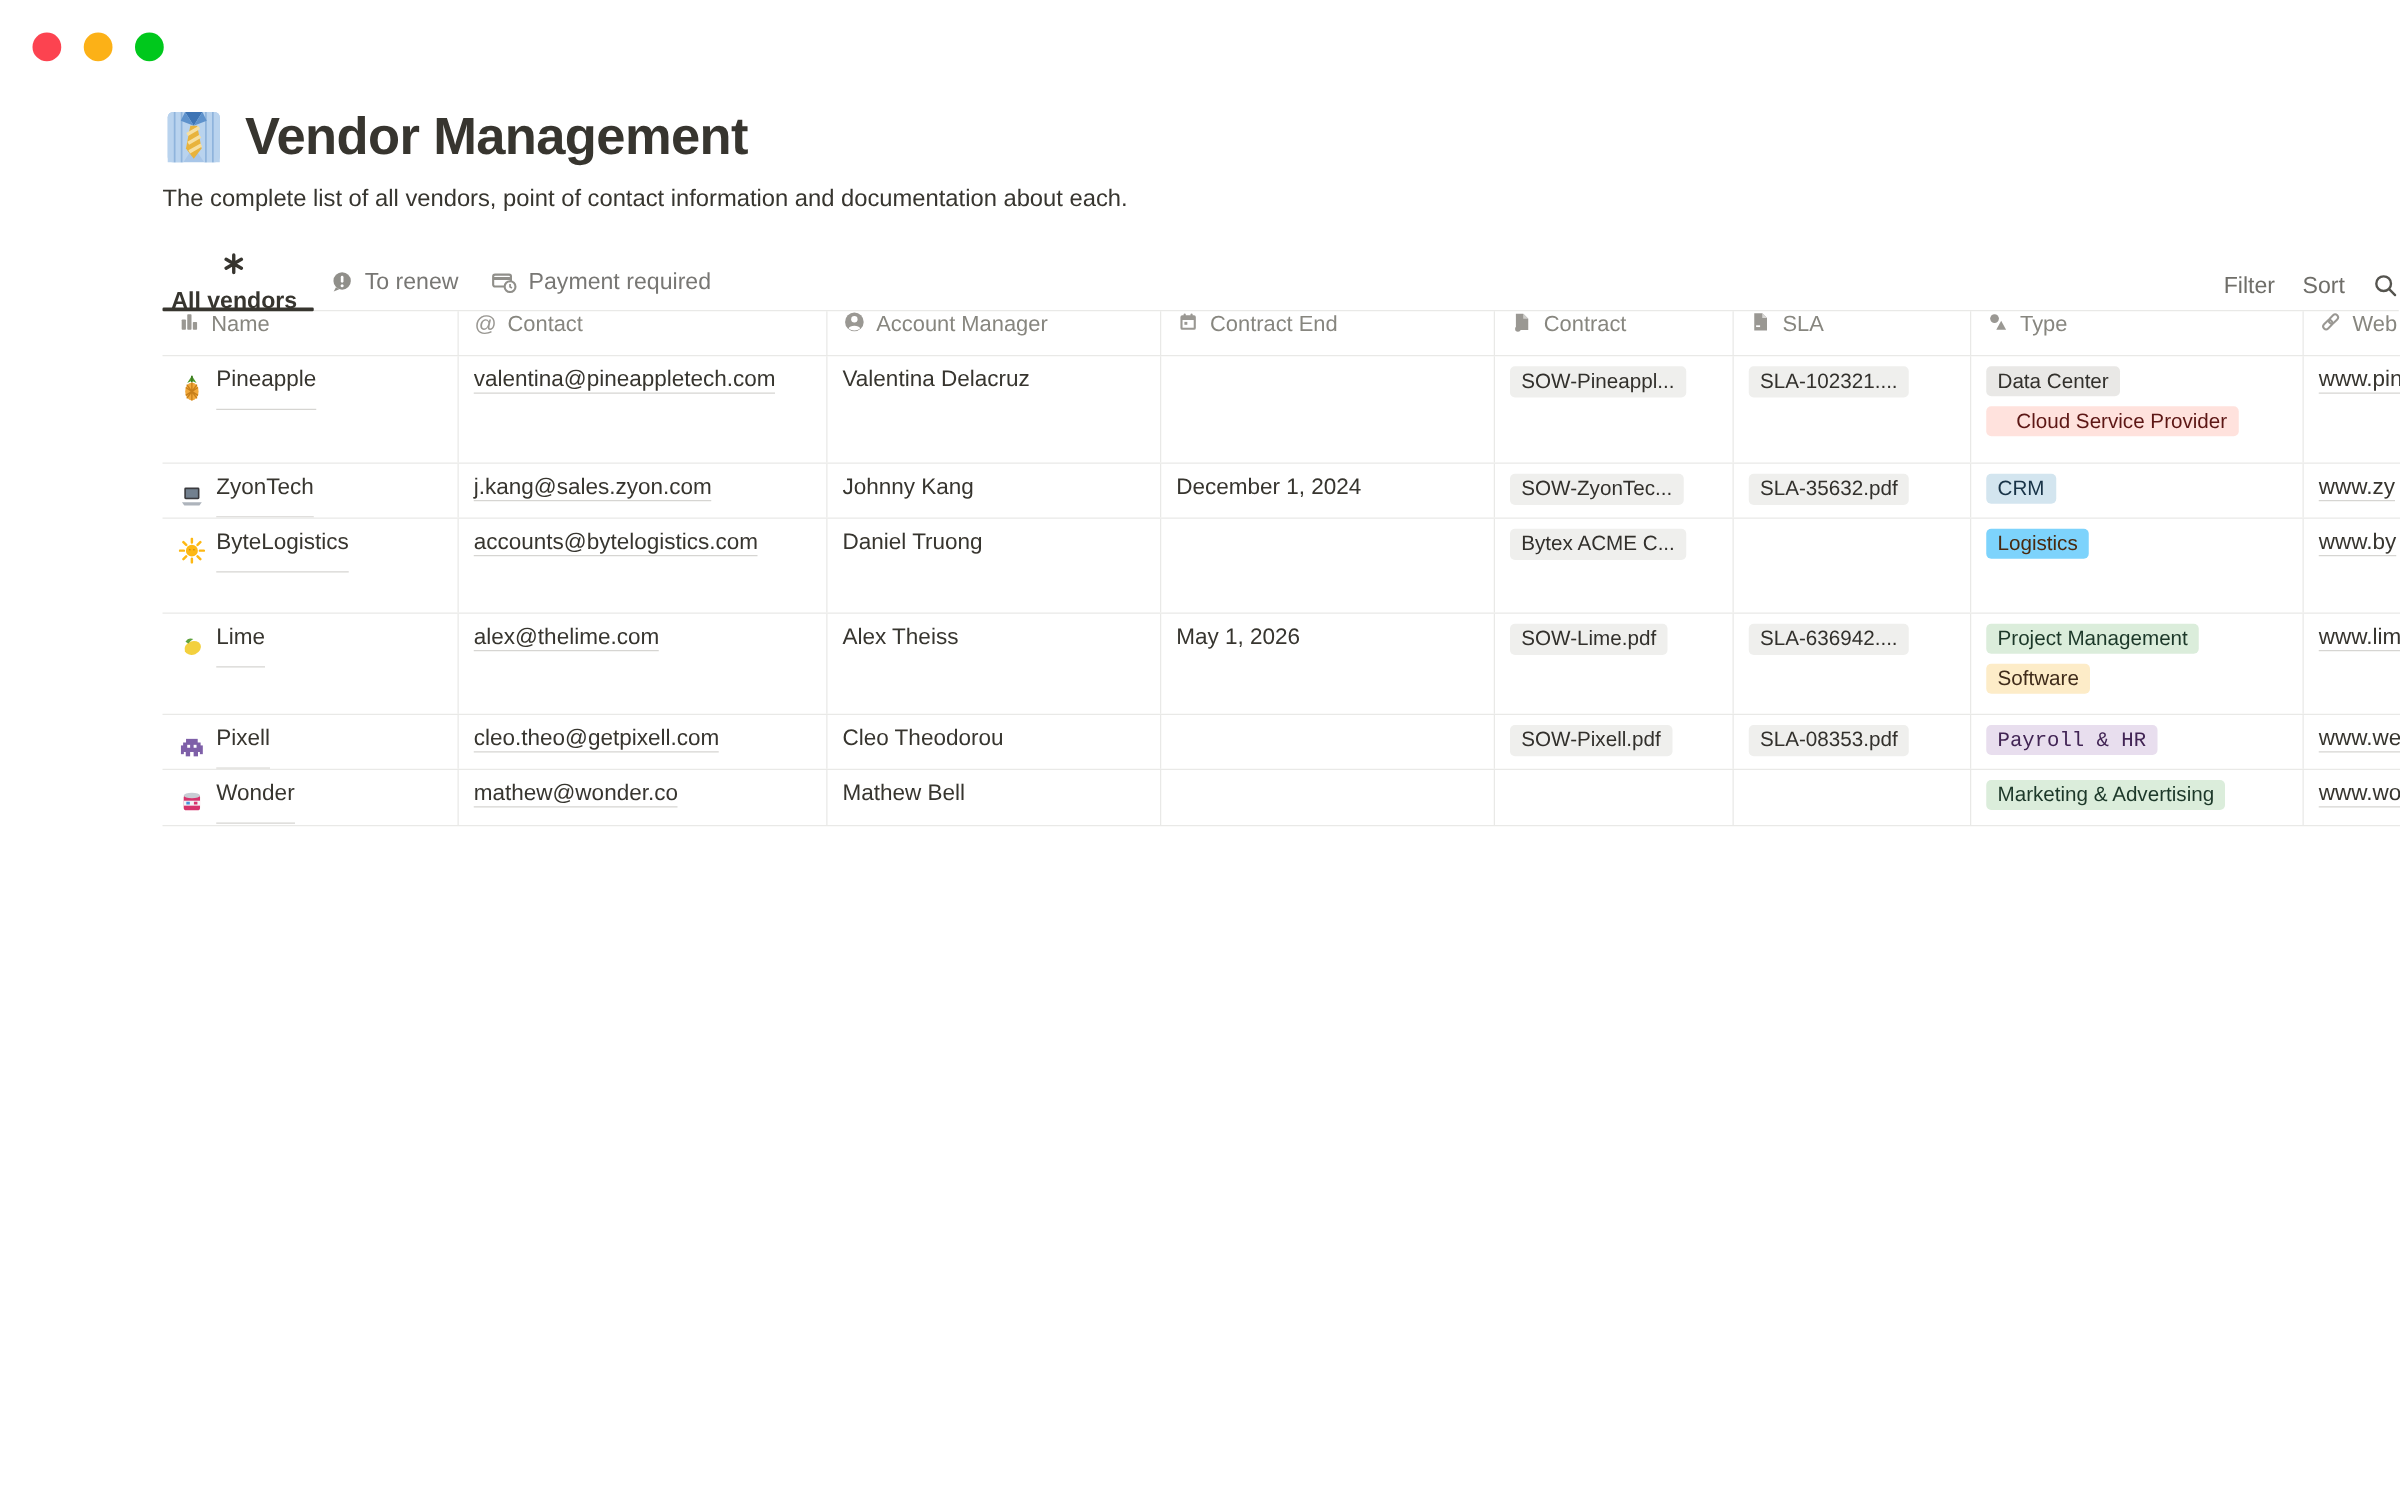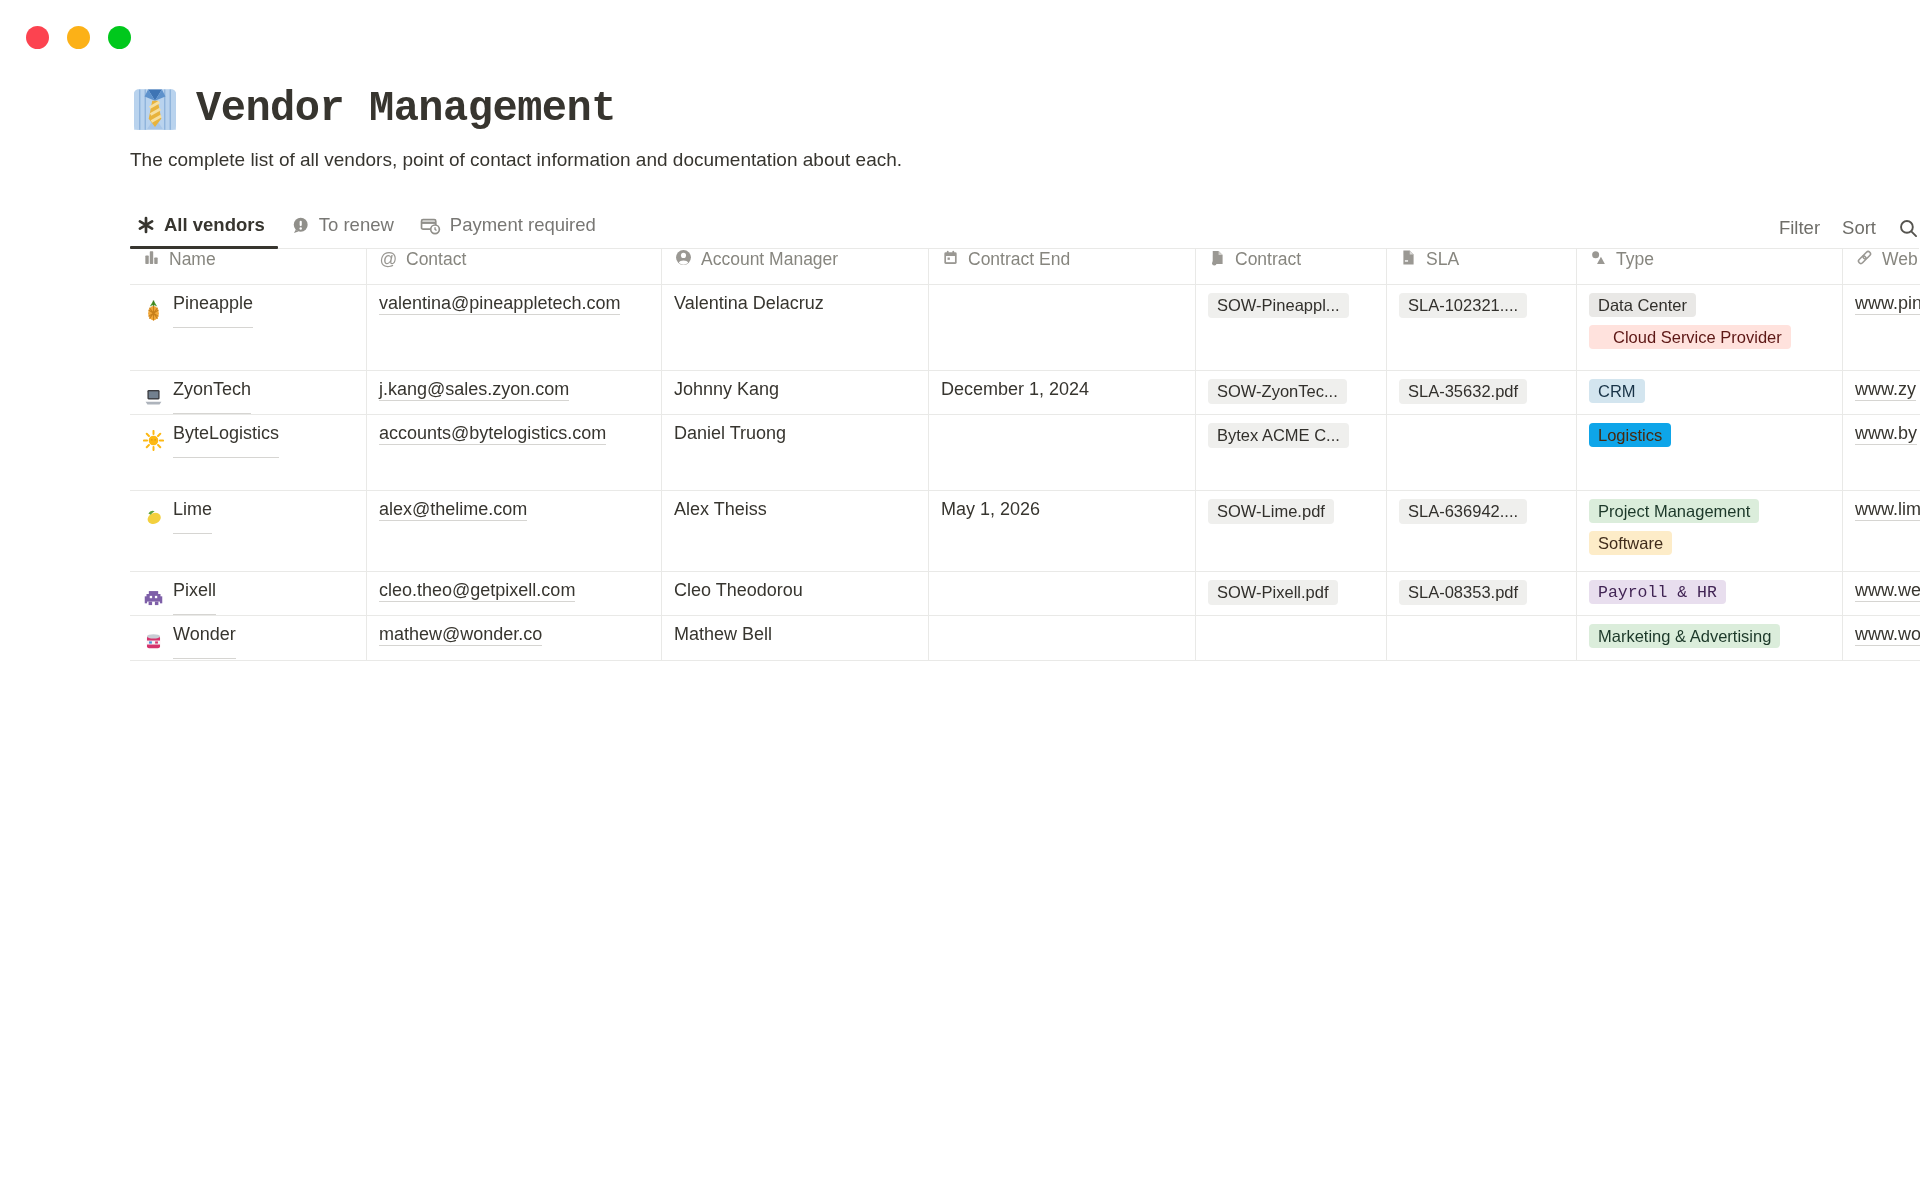--- a/index.html
+++ b/index.html
@@ -11,30 +11,30 @@
   .light { width:23px; height:23px; border-radius:50%; }
   .light.red { background:#FC4350; }
   .light.yellow { background:#FCB117; }
   .light.green { background:#00C81C; }
 
   
   .content { position:absolute; left:130px; top:0; width:1893px; }
   .title-row { margin-top:84px; display:flex; align-items:center; gap:16px; }
   .page-emoji { font-size:46px; line-height:1; }
   .page-emoji svg { width:50px; height:50px; display:block; }
-  h1.page-title { font-size:42px; font-weight:700; letter-spacing:-0.5px; color:#37352F;font-family:Liberation Mono, monospace; }
+  h1.page-title { font-size:42px; font-weight:700; letter-spacing:-0.5px; color:#37352F; }
   .page-desc { margin-top:15px; font-size:19px; color:#37352F; }
 
   
   .views-bar { margin-top:14px; height:64px; display:flex; align-items:flex-end;
                border-bottom:1px solid #E9E9E7; position:relative; width:1789px; }
   .tabs { display:flex; align-items:center; height:46px; }
   .tab { display:flex; align-items:center; gap:9px; padding:0 13px; height:46px;
          font-size:18.5px; color:#787774; cursor:pointer; position:relative; }
-  .tab:first-child { padding-left:7px; }
+  .tab:first-child { padding-left:7px;flex-direction:column; }
   .tab.active { color:#37352F; font-weight:600; }
   .tab.active::after { content:""; position:absolute; left:0; right:0; bottom:-1px;
                        height:3px; background:#37352F; border-radius:1px; }
   .tab .ticon { display:flex; }
   .controls { position:absolute; right:0; bottom:9px; display:flex; align-items:center; gap:22px; }
   .ctrl-label { font-size:18.5px; color:#6F6E69; cursor:pointer; }
   .search-btn { display:flex; cursor:pointer; }
 
   
   .vtable { width:1893px; }
@@ -58,21 +58,21 @@
   .plain { font-size:18px; color:#37352F; white-space:nowrap; }
 
   .chip { display:inline-block; background:#EFEFED; color:#32302C; font-size:16.5px;
           padding:3px 9px; border-radius:4px; white-space:nowrap; cursor:pointer; }
   .tags { display:flex; flex-direction:column; align-items:flex-start; gap:8px; }
   .tag { display:inline-block; font-size:16.5px; padding:2.5px 9px; border-radius:4px;
          white-space:nowrap; cursor:pointer; }
   .tag.gray   { background:#E9E8E6; color:#32302C; }
   .tag.red    { background:#FFE2DD; color:#5D1715;padding-left:24px; }
   .tag.blue   { background:#D3E5EF; color:#183347; }
-  .tag.orange { background:#0ea5e9; color:#49290E; }
+  .tag.orange { background:#7dd3fc; color:#49290E; }
   .tag.green  { background:#DBEDDB; color:#1C3829; }
   .tag.yellow { background:#FDECC8; color:#402C1B; }
   .tag.purple { background:#E8DEEE; color:#412454;font-family:Liberation Mono, monospace; }
 </style>
 </head>
 <body>
 
 <div class="traffic">
   <div class="light red"></div>
   <div class="light yellow"></div>

